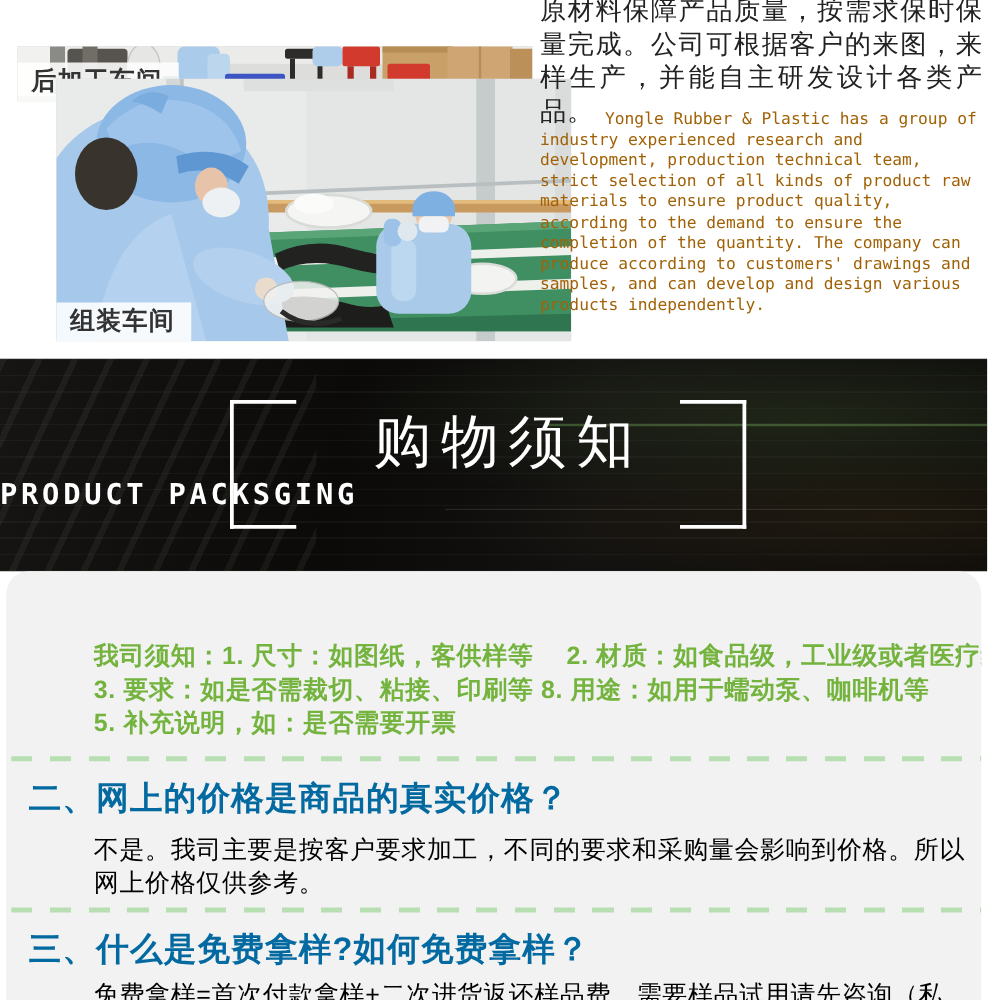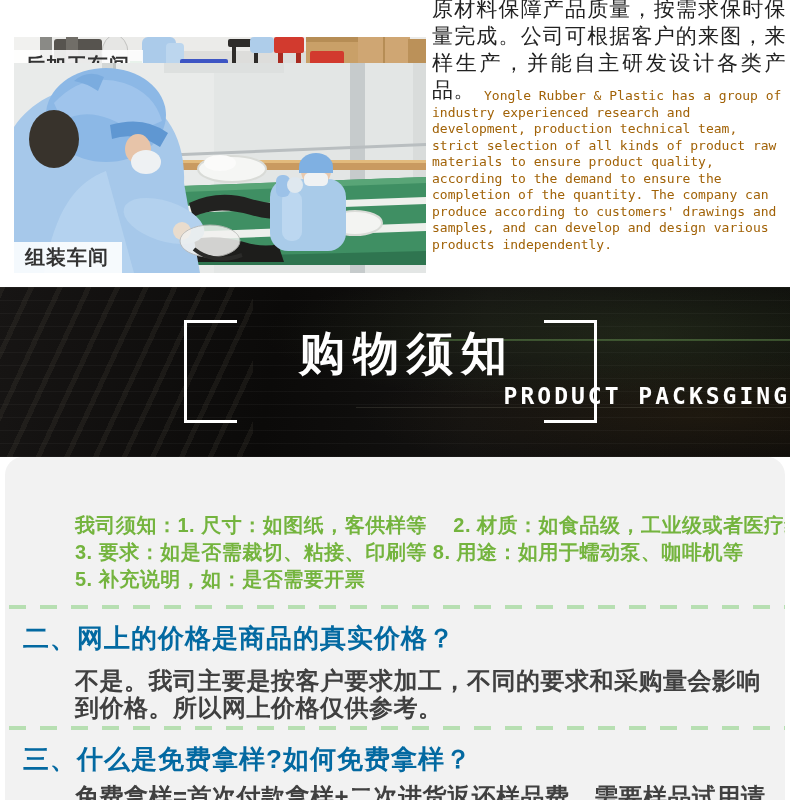--- a/index.html
+++ b/index.html
@@ -2,21 +2,21 @@
 <html><head>
 <meta charset="utf-8">
 <style>
   html,body{margin:0;padding:0;background:#ffffff;}
   .screen{position:relative;width:790px;height:800px;overflow:hidden;background:#ffffff;
           font-family:"Liberation Sans",sans-serif;}
 
   
   .photo{position:absolute;left:14px;overflow:hidden;background:#ddd;}
   .photo1{top:0;width:412px;height:44px;margin-top:37px;}
-  .photo2{top:63px;width:412px;height:210px;}
+  .photo2{top:63px;width:412px;height:210px;margin-left:31px;}
   .photo svg{display:block;}
   .photo-caption{position:absolute;left:0;bottom:0;background:rgba(255,255,255,0.88);
                  color:#333;font-size:20px;font-weight:600;line-height:1;
                  padding:5px 13px 6px 11px;letter-spacing:1px;}
 
   
   .intro-cn{position:absolute;left:432px;top:-5px;width:354px;
             font-size:21px;line-height:27px;color:#222;font-weight:500;
             text-align:justify;letter-spacing:0.5px;}
   .intro-en{position:absolute;left:432px;top:88px;width:354px;
@@ -31,32 +31,32 @@
             repeating-linear-gradient(180deg, rgba(255,255,255,0.035) 0 1px, transparent 1px 13px),
             linear-gradient(100deg,#171514 0%,#0b0a09 35%,#121110 60%,#0c0b0a 100%);}
   .banner-tex-left{position:absolute;left:0;top:0;width:32%;height:100%;opacity:.55;
           background:repeating-linear-gradient(115deg, rgba(96,90,76,0.28) 0 5px, transparent 5px 26px);}
   .banner-streak{position:absolute;right:0;top:52px;width:45%;height:2px;background:rgba(120,180,95,0.35);}
   .banner-streak2{position:absolute;right:0;top:120px;width:55%;height:1px;background:rgba(220,220,200,0.12);}
   .bracket{position:absolute;top:33px;width:50px;height:97px;border:3px solid #ffffff;}
   .bracket-left{left:184px;border-right:none;}
   .bracket-right{left:544px;border-left:none;}
   .banner-title{position:absolute;left:0;top:36px;width:100%;text-align:center;color:#ffffff;
-          font-size:46px;font-weight:700;letter-spacing:8px;padding-left:24px;box-sizing:border-box;}
-  .banner-subtitle{position:absolute;left:0;top:96px;width:100%;text-align:right;color:#ffffff;
+          font-size:46px;font-weight:400;letter-spacing:8px;padding-left:24px;box-sizing:border-box;}
+  .banner-subtitle{position:absolute;left:0;top:96px;width:100%;text-align:left;color:#ffffff;
           font-family:"DejaVu Sans Mono",monospace;font-size:23px;font-weight:700;letter-spacing:3px;}
 
   
   .faq-panel{position:absolute;left:5px;right:5px;top:457px;height:343px;
              background:#f2f2f2;border-radius:18px 18px 0 0;overflow:hidden;}
   .faq-heading{position:absolute;left:18px;color:#0369a1;font-size:26px;font-weight:700;
                letter-spacing:1px;white-space:nowrap;}
   .faq-line{position:absolute;left:70px;color:#74b43e;font-size:20px;font-weight:700;
             line-height:27px;white-space:nowrap;letter-spacing:0.5px;}
-  .faq-wrap{position:absolute;left:70px;width:700px;color:#404040;font-size:24px;font-weight:700;
+  .faq-wrap{position:absolute;left:70px;width:700px;color:#000000;font-size:20px;font-weight:400;
             line-height:27px;letter-spacing:0.5px;}
   .divider{position:absolute;left:4px;right:0;height:4px;
            background:repeating-linear-gradient(90deg,#b7dfb2 0 17px,transparent 17px 31px);}
   .d1{top:148px;} .l2{top:210px;}
   .d2{top:269px;} .l3{top:326px;}
 </style>
 </head>
 <body>
 
 <div class="screen">

